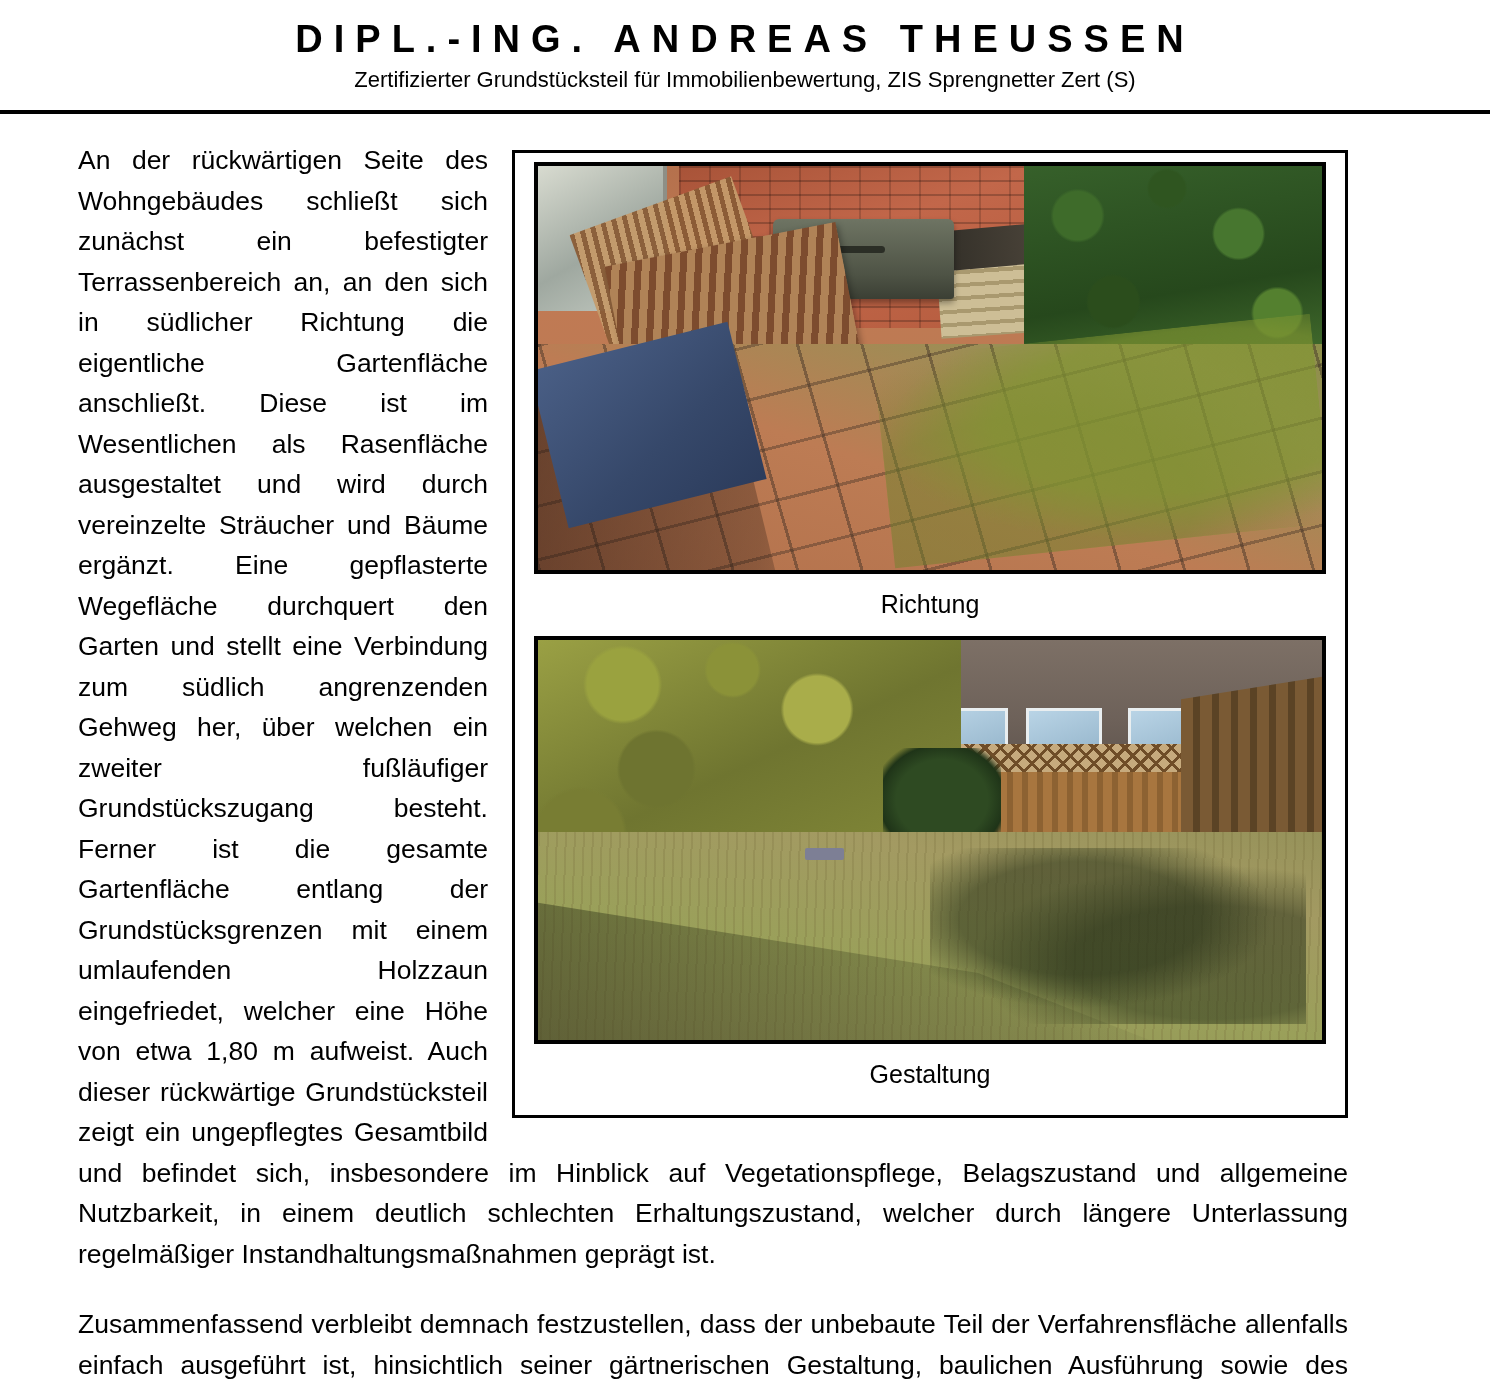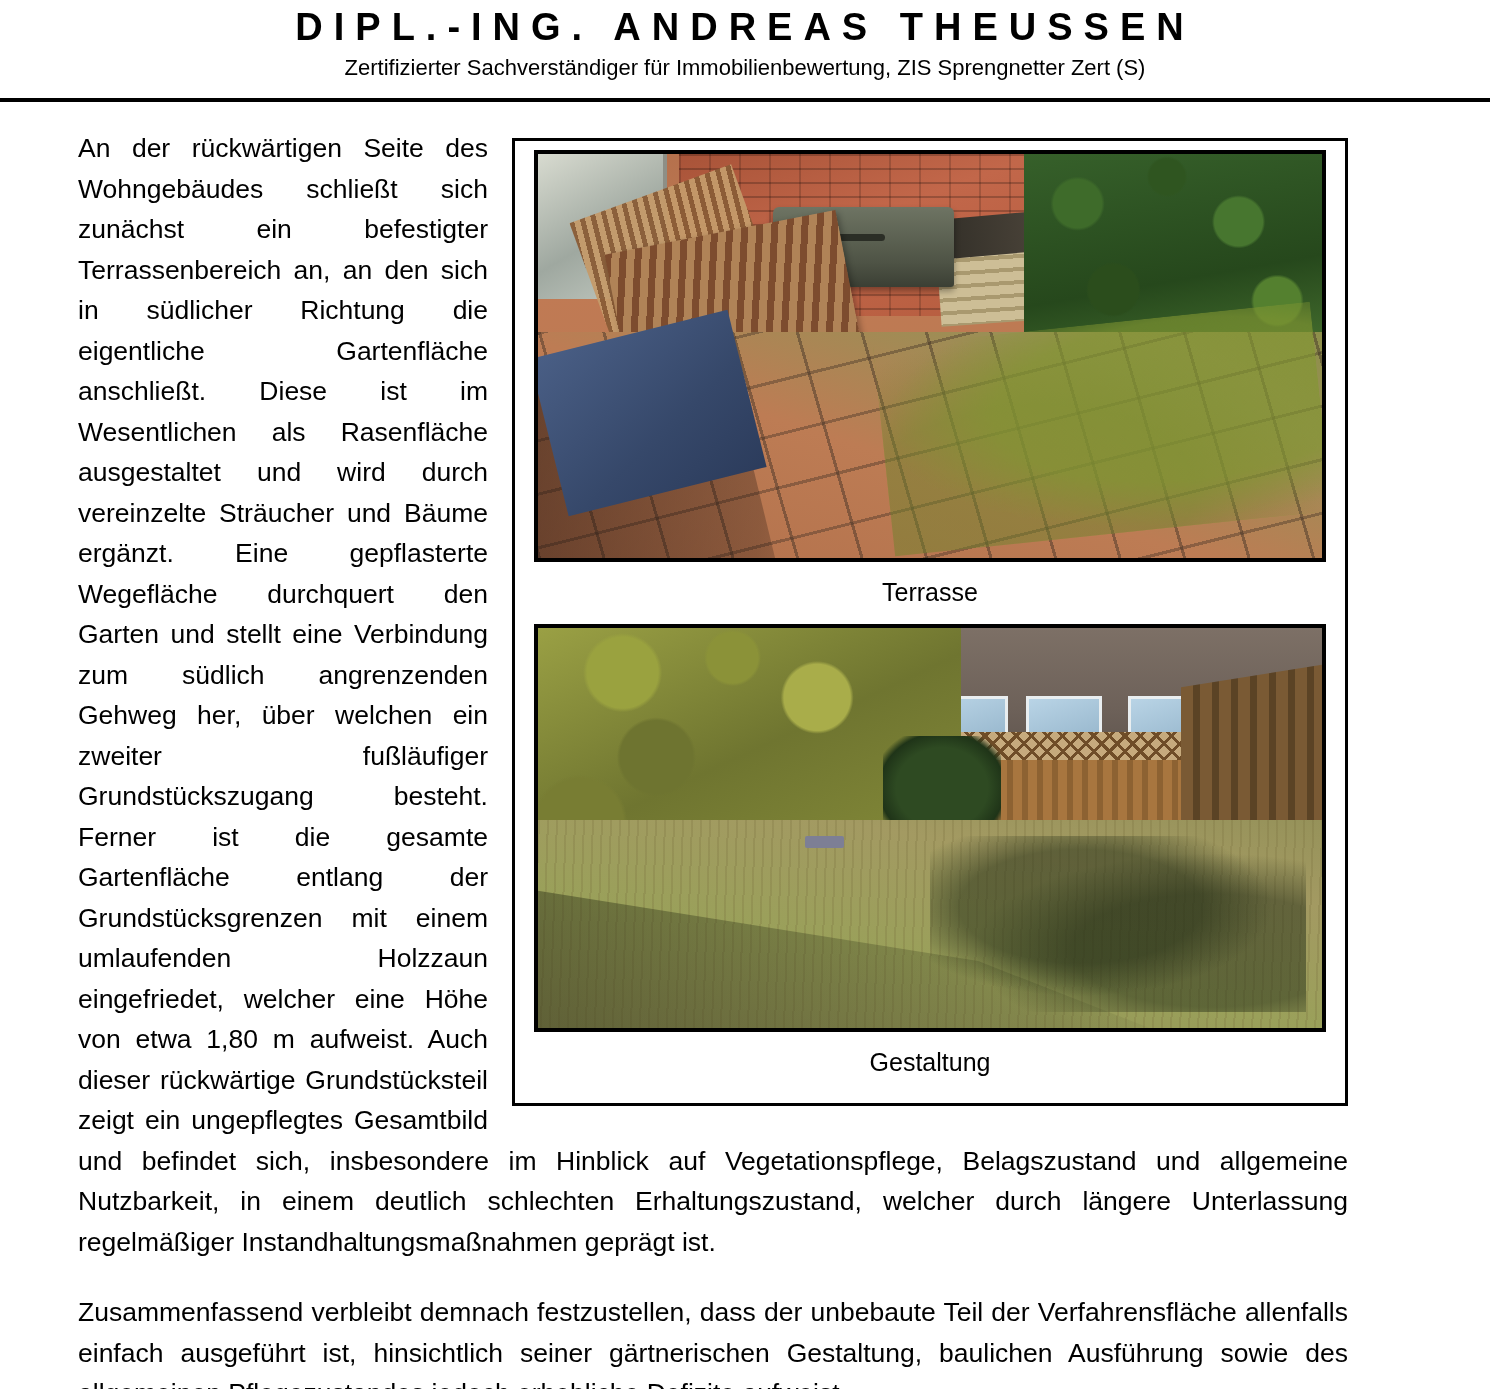--- a/index.html
+++ b/index.html
@@ -12,21 +12,21 @@
     height: 1389px;
     font-family: "Liberation Sans", sans-serif;
     color: #000000;
     overflow: hidden;
     position: relative;
   }
 
   
   .letterhead {
     width: 1490px;
-    padding-top: 4px;
+    padding-top: 16px;
     text-align: center;
   }
   .lh-name {
     font-size: 38px;
     font-weight: bold;
     letter-spacing: 11px;
     line-height: 46px;
     white-space: nowrap;
   }
   .lh-sub {
@@ -262,21 +262,21 @@
   .ph2 .litter {
     position:absolute; left:34%; top:52%; width:5%; height:3%;
     background:#7d7f95; border-radius:2px;
   }
 </style>
 </head>
 <body>
 
 <div class="letterhead">
   <div class="lh-name">DIPL.-ING. ANDREAS THEUSSEN</div>
-  <div class="lh-sub">Zertifizierter Sachverständiger für Immobilienbewertung, ZIS Sprengnetter Zert (S)</div>
+  <div class="lh-sub">Zertifizierter Grundstücksteil für Immobilienbewertung, ZIS Sprengnetter Zert (S)</div>
   <div class="lh-rule"></div>
 </div>
 
 <div class="page">
 
   <div class="figure-box">
 
     <div class="figure">
       <div class="photo-frame">
         <div class="ph1">
@@ -287,21 +287,21 @@
           <div class="grill"></div>
           <div class="plank-pile"></div>
           <div class="chair"></div>
           <div class="hedge"></div>
           <div class="pavers"></div>
           <div class="moss"></div>
           <div class="shadow"></div>
           <div class="bluepanel"></div>
         </div>
       </div>
-      <div class="caption">Terrasse</div>
+      <div class="caption">Richtung</div>
     </div>
 
     <div class="figure second">
       <div class="photo-frame">
         <div class="ph2">
           <div class="sky"></div>
           <div class="house"></div>
           <div class="win w1"></div>
           <div class="win w2"></div>
           <div class="win w3"></div>

